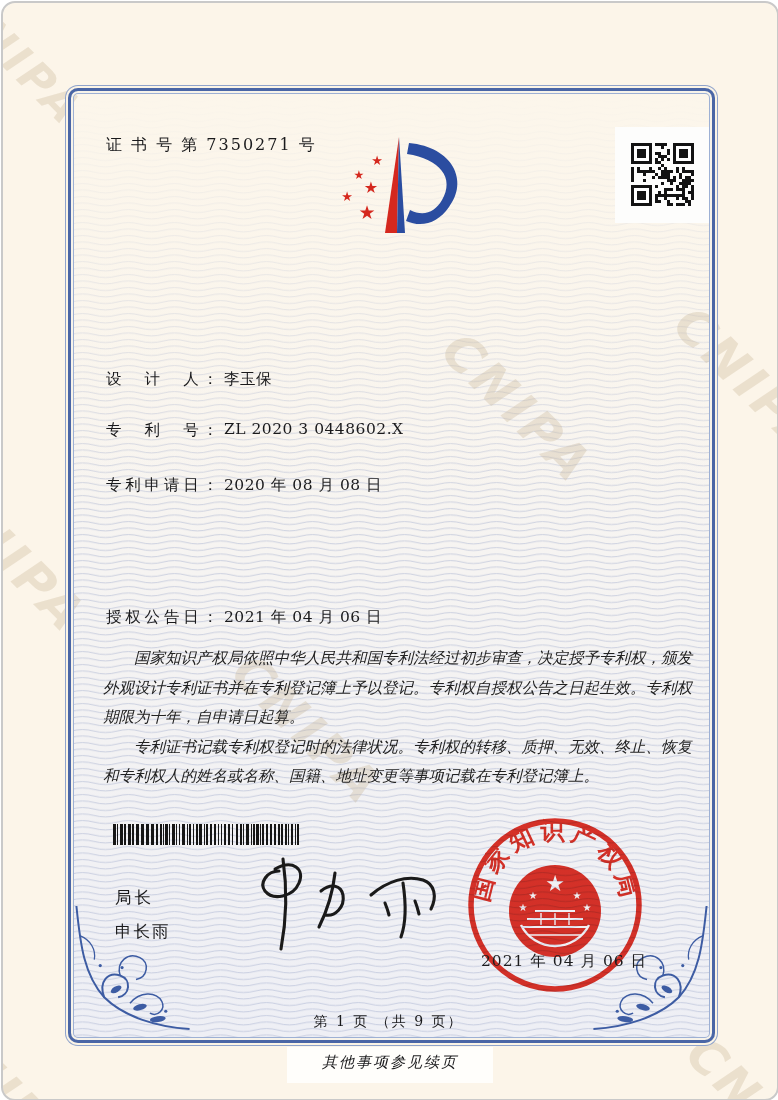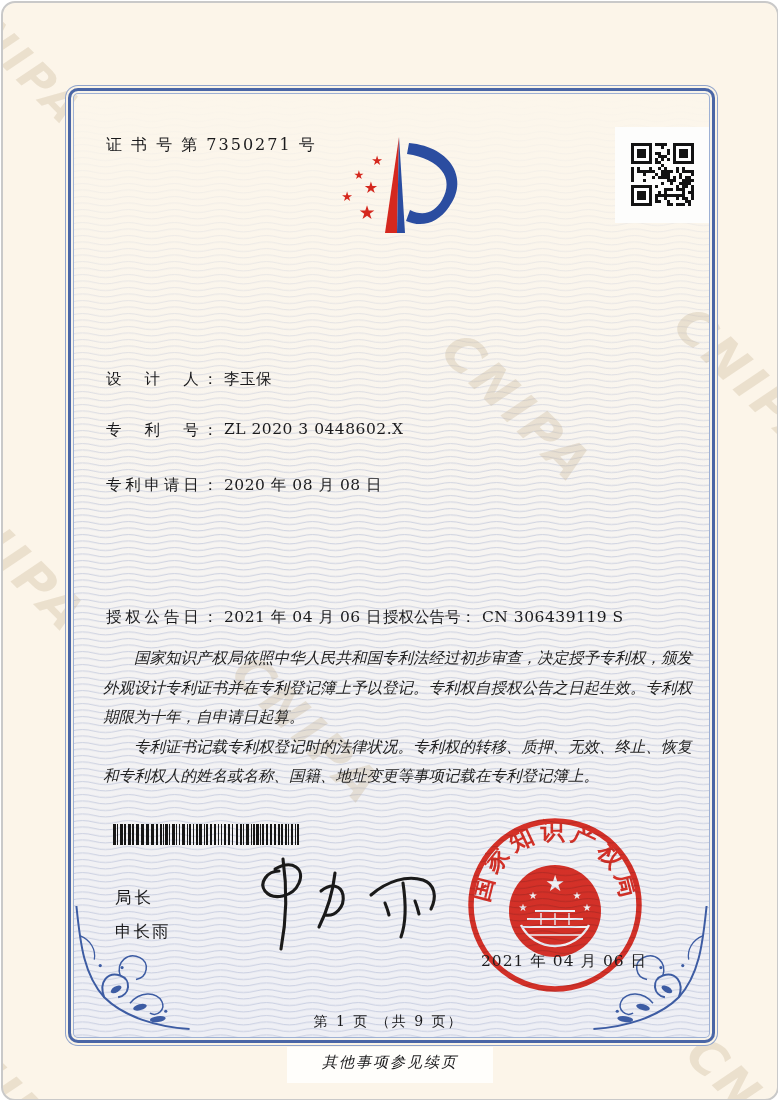--- a/index.html
+++ b/index.html
@@ -281,23 +281,20 @@
     <span class="lbl">设　计　人：</span><span class="val">李玉保</span>
   </div>
   <div class="row" style="top:417px;">
     <span class="lbl">专　利　号：</span><span class="val">ZL 2020 3 0448602.X</span>
   </div>
   <div class="row" style="top:472px;">
     <span class="lbl">专利申请日：</span><span class="val">2020 年 08 月 08 日</span>
   </div>
   <div class="row" style="top:604px;">
     <span class="lbl">授权公告日：</span><span class="val">2021 年 04 月 06 日</span>
-    <span class="pair2">
-      <span>授权公告号：</span><span class="val">CN 306439119 S</span>
-    </span>
   </div>
 
   <div class="body-text">
     <p>国家知识产权局依照中华人民共和国专利法经过初步审查，决定授予专利权，颁发外观设计专利证书并在专利登记簿上予以登记。专利权自授权公告之日起生效。专利权期限为十年，自申请日起算。</p>
     <p>专利证书记载专利权登记时的法律状况。专利权的转移、质押、无效、终止、恢复和专利权人的姓名或名称、国籍、地址变更等事项记载在专利登记簿上。</p>
   </div>
 
   <div class="barcode">
       <span style="width: 3px;"></span>
       <i style="width: 1px;"></i>

